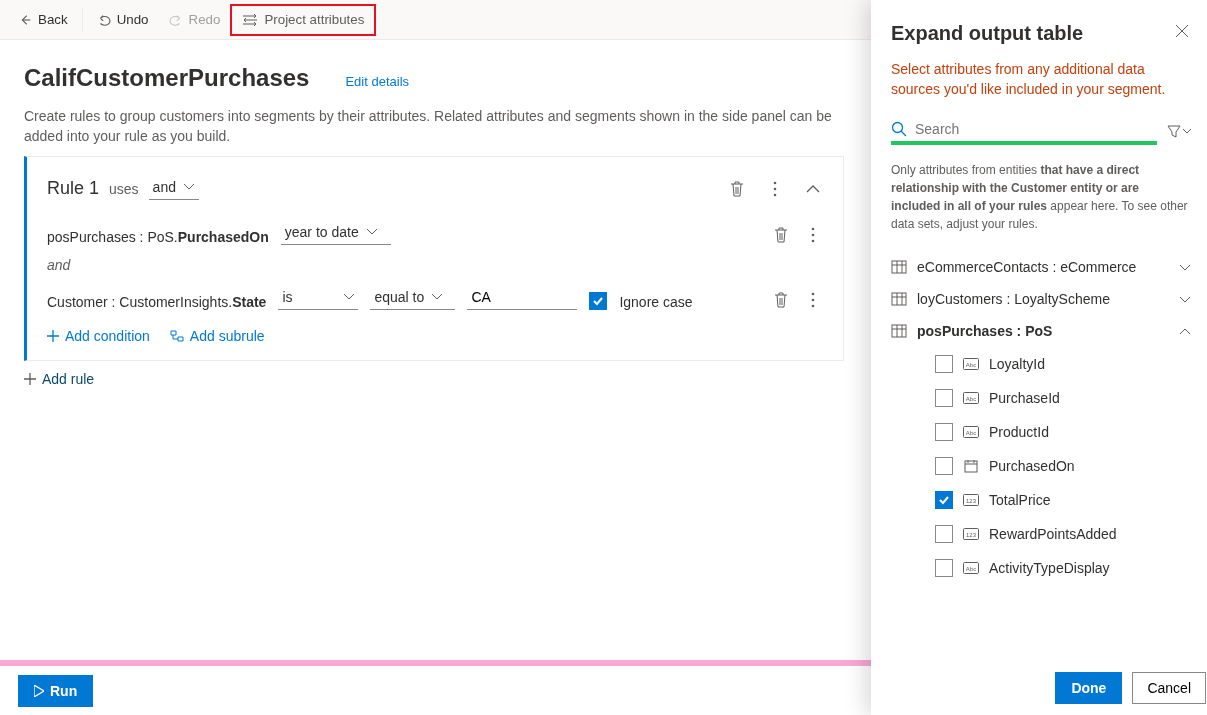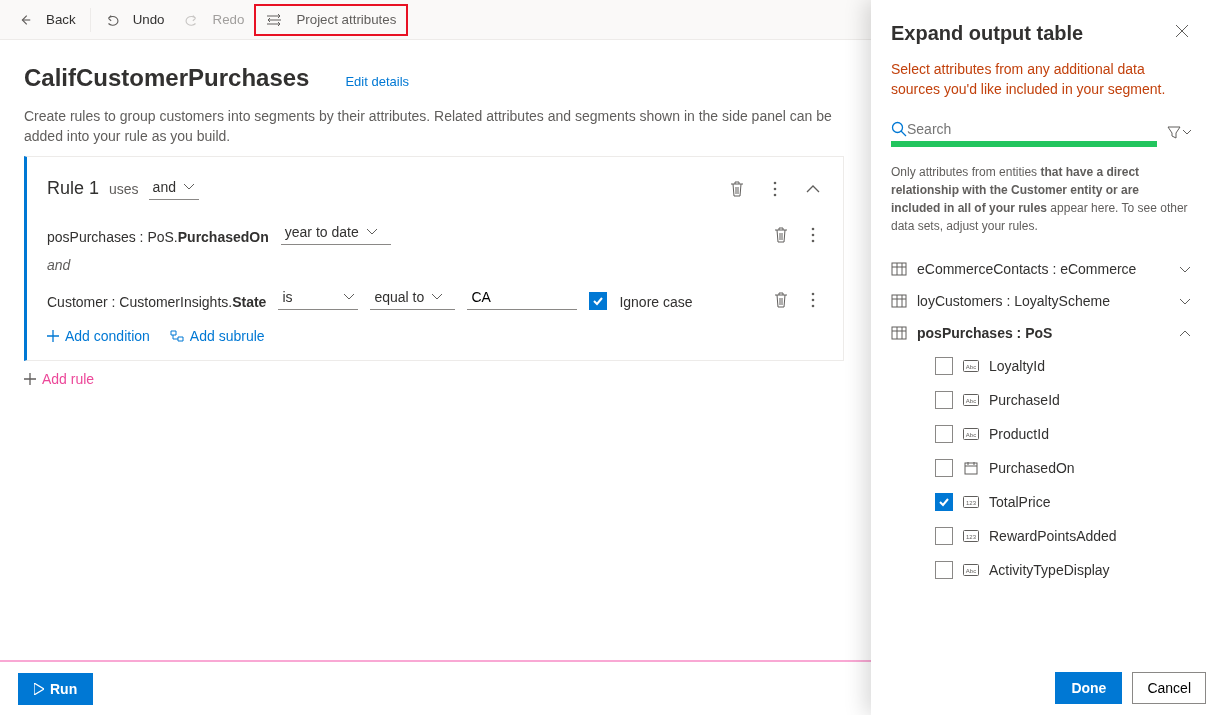--- a/index.html
+++ b/index.html
@@ -1,18 +1,18 @@
 <!DOCTYPE html>
 <html><head>
 <meta charset="utf-8">
 <style>
 *{box-sizing:border-box;margin:0;padding:0;font-family:"Segoe UI",Arial,sans-serif}
 body{width:1207px;height:715px;overflow:hidden;color:#323130;font-size:14px;background:#fff;position:relative}
 .toolbar{display:flex;align-items:center;height:40px;border-bottom:1px solid #edebe9;padding:0 8px;background:#faf9f8}
-.toolbar-btn{display:flex;align-items:center;gap:14px;padding:0 10px;height:32px;cursor:pointer;color:#323130;border:none;background:none}
+.toolbar-btn{display:flex;align-items:center;gap:6px;padding:0 10px;height:32px;cursor:pointer;color:#323130;border:none;background:none}
 .toolbar-btn.disabled{color:#a19f9d}
 .toolbar-sep{width:1px;height:24px;background:#edebe9;margin:0 4px}
 .toolbar-highlight{border:2px solid #e81123;display:flex;align-items:center;height:32px}
 .toolbar-highlight .toolbar-btn{color:#605e5c}
 .main{padding:24px 24px 0 24px;width:868px}
 .title-row{display:flex;align-items:baseline;gap:36px;margin-bottom:14px}
 .page-title{font-size:24px;font-weight:600;color:#323130}
 .edit-link{color:#0078d4;font-size:13px;cursor:pointer}
 .desc{color:#605e5c;font-size:14px;line-height:20px;margin-bottom:10px;max-width:820px}
 .rule-card{border:1px solid #edebe9;border-left:3px solid #0078d4;padding:20px 20px 16px 20px;}
@@ -28,31 +28,31 @@
 .cond-label b{font-weight:600}
 .cond-row .spacer{flex:1}
 .and-text{color:#605e5c;font-style:italic;margin:8px 0 14px 0}
 .text-input{border:none;border-bottom:1px solid #8a8886;padding:2px 4px 4px 4px;font-size:14px;width:110px;outline:none;background:transparent}
 .chk{width:18px;height:18px;border:1px solid #8a8886;display:inline-flex;align-items:center;justify-content:center;cursor:pointer;background:#fff}
 .chk.checked{background:#0078d4;border-color:#0078d4;color:#fff}
 .chk svg{width:12px;height:12px}
 .add-row{display:flex;gap:20px;margin-top:18px}
 .add-btn{display:flex;align-items:center;gap:6px;color:#0078d4;cursor:pointer;font-size:14px}
 .add-rule-row{padding:10px 0}
-.footer{position:absolute;bottom:0;left:0;right:0;height:55px;border-top:2px solid #f9a8d4;display:flex;align-items:center;padding:0 18px;gap:10px;background:#fff}
+.footer{position:absolute;bottom:0;left:0;right:0;height:55px;border-top:6px solid #f9a8d4;display:flex;align-items:center;padding:0 18px;gap:10px;background:#fff}
 .btn-primary{background:#0078d4;color:#fff;border:none;height:32px;padding:0 16px;font-size:14px;font-weight:600;cursor:pointer;display:inline-flex;align-items:center;gap:6px}
 .btn-secondary{background:#fff;border:1px solid #8a8886;height:32px;padding:0 14px;font-size:14px;cursor:pointer;display:inline-flex;align-items:center;gap:6px}
 .footer .spacer{flex:1}
 .panel{position:absolute;top:0;right:0;width:336px;height:715px;background:#fff;box-shadow:-6px 0 20px rgba(0,0,0,0.15);padding:22px 16px 60px 20px;z-index:10;display:flex;flex-direction:column}
 .panel-body{overflow:hidden;flex:1}
 .panel-close{position:absolute;top:24px;right:18px;cursor:pointer;color:#605e5c}
 .panel-title{font-size:20px;font-weight:600;margin-bottom:14px}
 .panel-desc{font-size:14px;color:#c2410c;margin-bottom:18px;line-height:20px}
 .search-row{display:flex;align-items:center;gap:10px;margin-bottom:16px}
-.search-box{flex:1;display:flex;align-items:center;gap:0;border-bottom:6px solid #22c55e;padding:4px 0}
+.search-box{flex:1;display:flex;align-items:center;gap:8px;border-bottom:4px solid #22c55e;padding:4px 0}
 .search-box input{border:none;outline:none;font-size:14px;flex:1;background:transparent}
 .filter-icon{color:#605e5c;cursor:pointer;display:flex;align-items:center;gap:2px}
 .panel-note{font-size:12px;color:#605e5c;line-height:18px;margin-bottom:18px}
 .panel-note b{font-weight:600}
 .entity-row{display:flex;align-items:center;gap:10px;padding:8px 0;cursor:pointer}
 .entity-row .exp{margin-left:auto;color:#605e5c}
 .entity-row.expanded{font-weight:600}
 .attr-row{display:flex;align-items:center;gap:10px;padding:8px 0 8px 44px;cursor:pointer}
 .attr-icon{width:16px;display:flex;justify-content:center;color:#605e5c}
 .panel-footer{position:absolute;bottom:0;left:0;right:0;height:55px;display:flex;align-items:center;justify-content:flex-end;gap:10px;padding:0 1px;background:#fff;border-top:1px solid #fff}
@@ -225,21 +225,21 @@
             <svg width="14" height="12" viewBox="0 0 14 12">
               <path d="M1 1h5v4H1zM8 7h5v4H8zM3 5v4h5" fill="none" stroke="#0078d4"></path>
             </svg>
           </span>
         <span>Add subrule</span>
       </span>
     </div>
   </div>
 
   <div class="add-rule-row">
-    <span class="add-btn" style="color:#ec4899">
+    <span class="add-btn" style="color:#0c4a6e">
       <span>
           <svg width="12" height="12">
             <path d="M6 0v12M0 6h12" stroke="#605e5c" stroke-width="1.3"></path>
           </svg>
         </span>
       <span>Add rule</span>
     </span>
   </div>
 </div>
 

